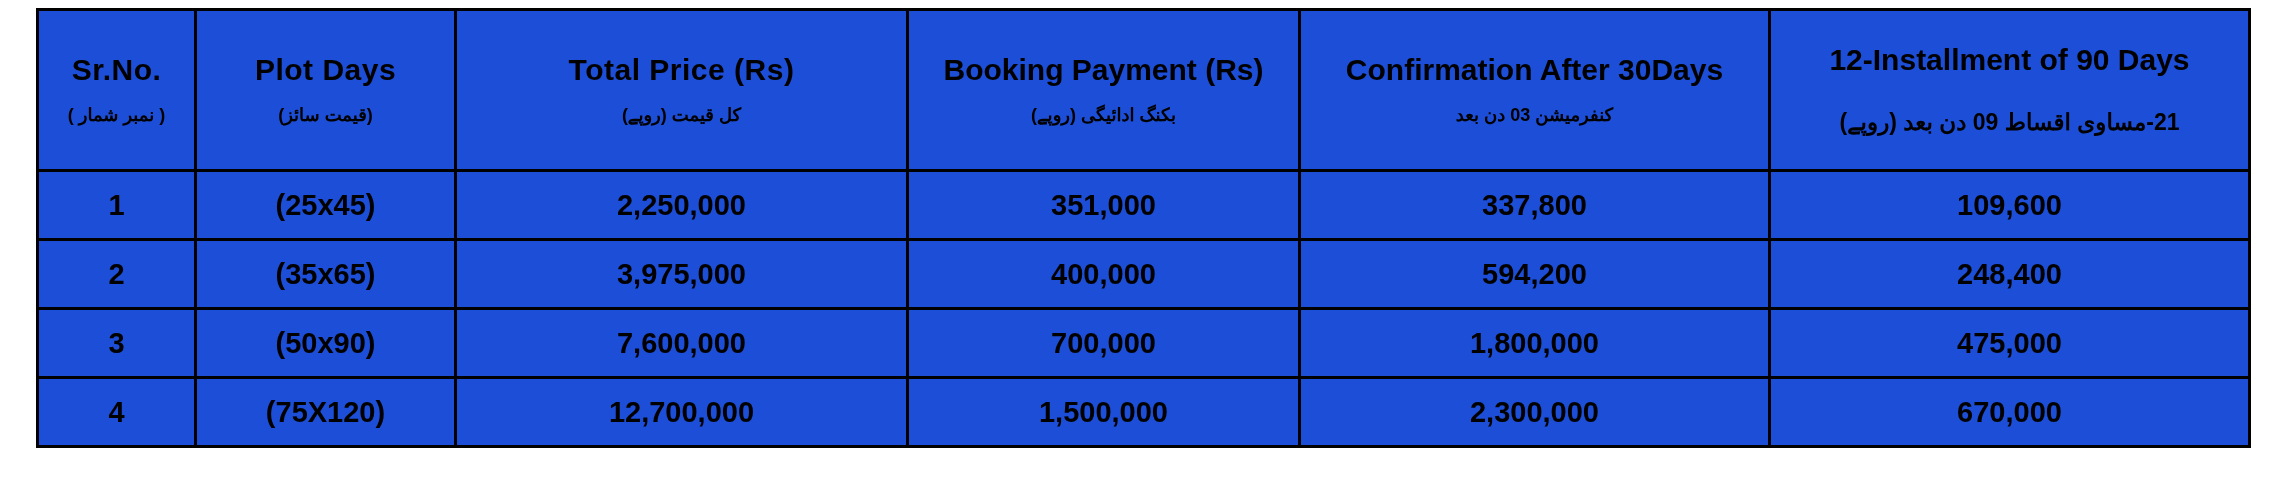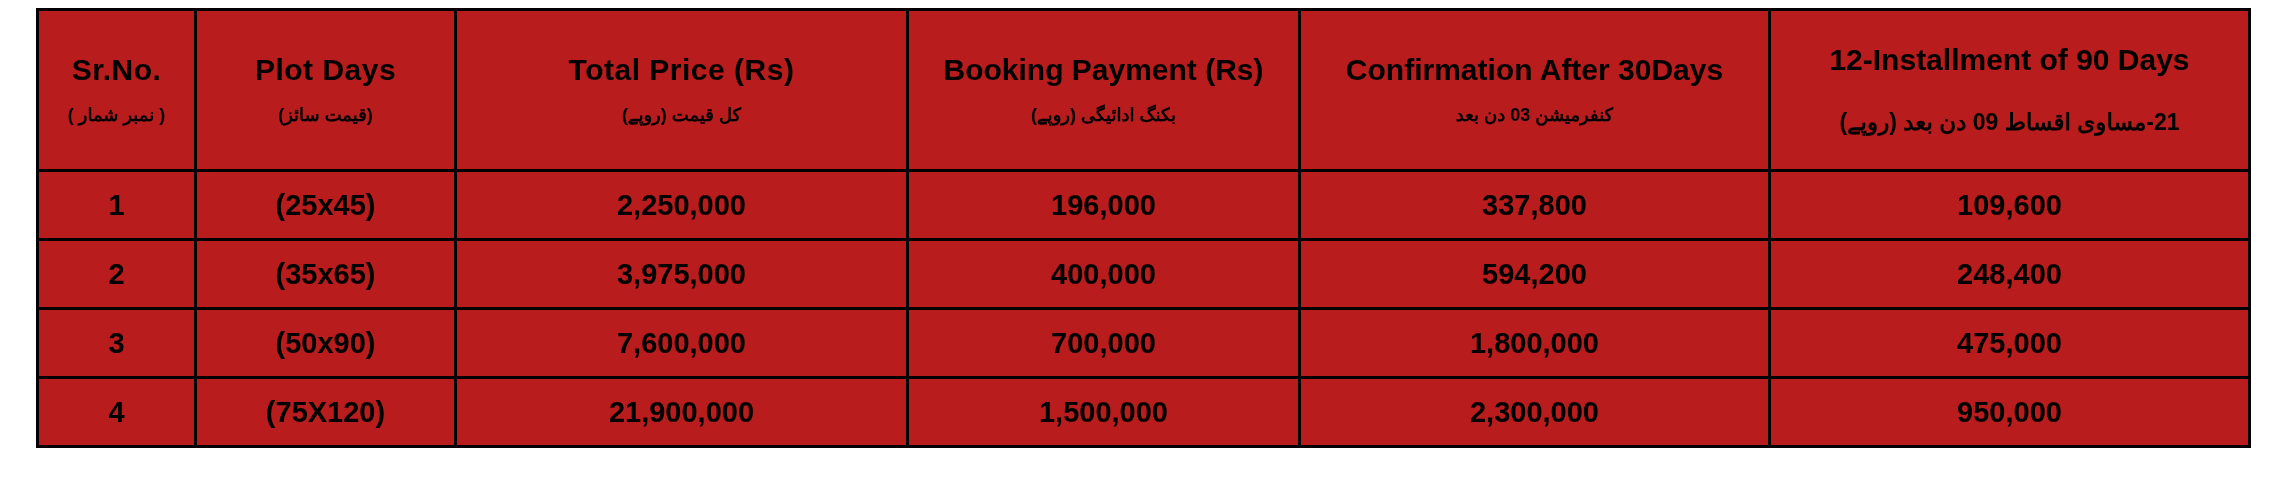--- a/index.html
+++ b/index.html
@@ -18,21 +18,21 @@
     position: absolute;
     left: 36px;
     top: 8px;
     width: 2212px;
     height: 460px;
   }
   table.price-table {
     border-collapse: collapse;
     table-layout: fixed;
     width: 2212px;
-    background: #b91c1c;
+    background: #1d4ed8;
   }
   table.price-table td, table.price-table th {
     border: 3px solid #000000;
     text-align: center;
     vertical-align: middle;
     padding: 0;
   }
   
   col.c0 { width: 158px; }
   col.c1 { width: 260px; }
@@ -113,21 +113,21 @@
           <span class="hdr-en tight">12-Installment of 90 Days</span>
           <span class="hdr-ur small">12-مساوی اقساط 90 دن بعد (روپے)</span>
         </th>
       </tr>
     </thead>
     <tbody>
       <tr>
         <td class="num">1</td>
         <td class="num">(25x45)</td>
         <td class="num">2,250,000</td>
-        <td class="num">196,000</td>
+        <td class="num">351,000</td>
         <td class="num">337,800</td>
         <td class="num">109,600</td>
       </tr>
       <tr>
         <td class="num">2</td>
         <td class="num">(35x65)</td>
         <td class="num">3,975,000</td>
         <td class="num">400,000</td>
         <td class="num">594,200</td>
         <td class="num">248,400</td>
@@ -136,20 +136,20 @@
         <td class="num">3</td>
         <td class="num">(50x90)</td>
         <td class="num">7,600,000</td>
         <td class="num">700,000</td>
         <td class="num">1,800,000</td>
         <td class="num">475,000</td>
       </tr>
       <tr>
         <td class="num">4</td>
         <td class="num">(75X120)</td>
-        <td class="num">21,900,000</td>
+        <td class="num">12,700,000</td>
         <td class="num">1,500,000</td>
         <td class="num">2,300,000</td>
-        <td class="num">950,000</td>
+        <td class="num">670,000</td>
       </tr>
     </tbody>
   </table>
 </div>
 
 </body></html>

